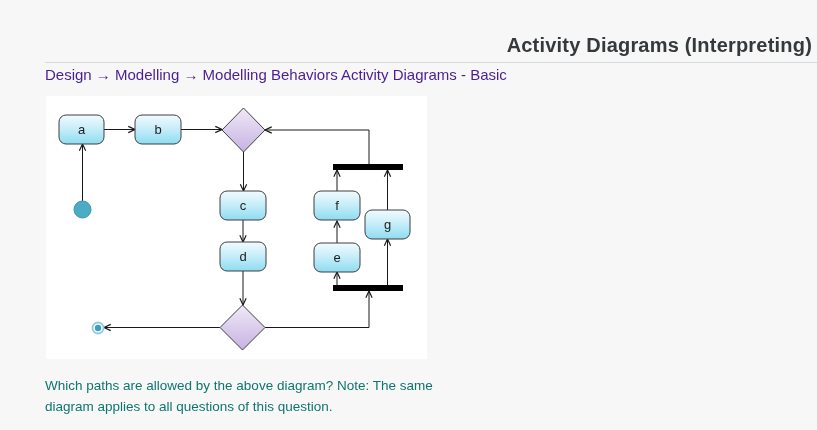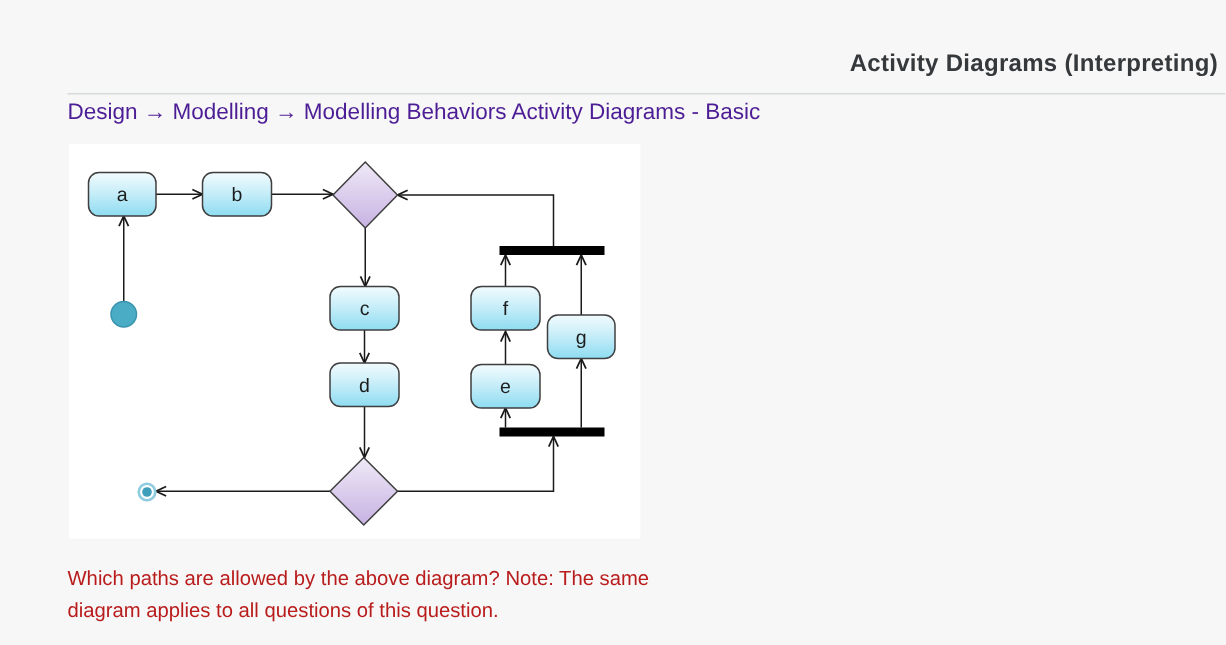--- a/index.html
+++ b/index.html
@@ -6,21 +6,21 @@
   html, body {
     width: 817px; height: 430px;
     background: #f7f7f7;
     font-family: "Liberation Sans", "DejaVu Sans", sans-serif;
     overflow: hidden;
     position: relative;
   }
   .page-title {
     position: absolute;
     top: 34px; right: 5px;
-    font-size: 16px;
+    font-size: 20px;
     font-weight: bold;
     color: #35393c;
     letter-spacing: 0.2px;
     white-space: nowrap;
   }
   .top-rule {
     position: absolute;
     left: 45px; right: 0; top: 62px;
     border-top: 1px solid #d8dbdc;
   }
@@ -36,21 +36,21 @@
     left: 46px; top: 96px;
     width: 381px; height: 263px;
     background: #ffffff;
   }
   .question {
     position: absolute;
     left: 45px; top: 375px;
     width: 405px;
     font-size: 13.5px;
     line-height: 21px;
-    color: #b91c1c;
+    color: #0f766e;
   }
   svg text {
     font-family: "Liberation Sans", "DejaVu Sans", sans-serif;
     font-size: 13px;
     fill: #1c1c1c;
   }
 </style>
 </head>
 <body>
 

